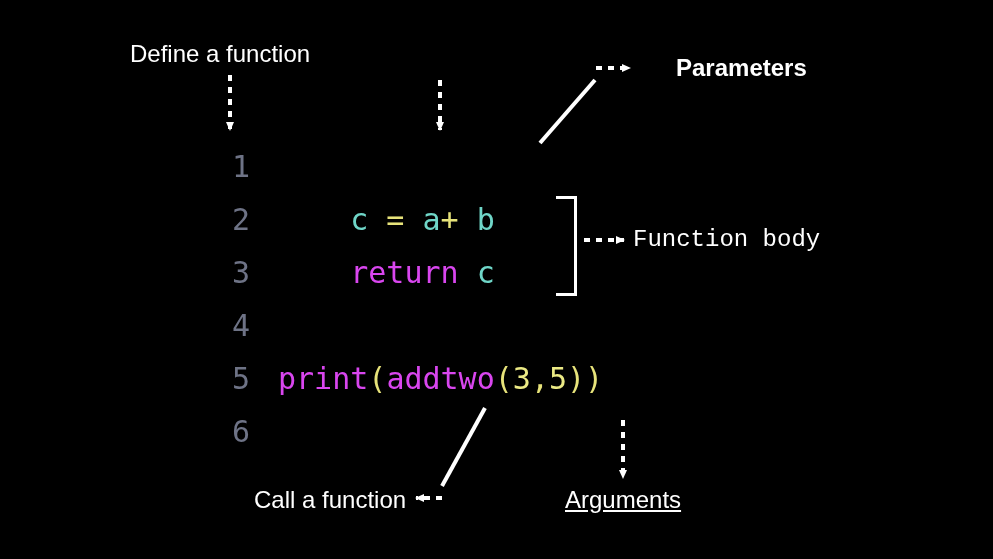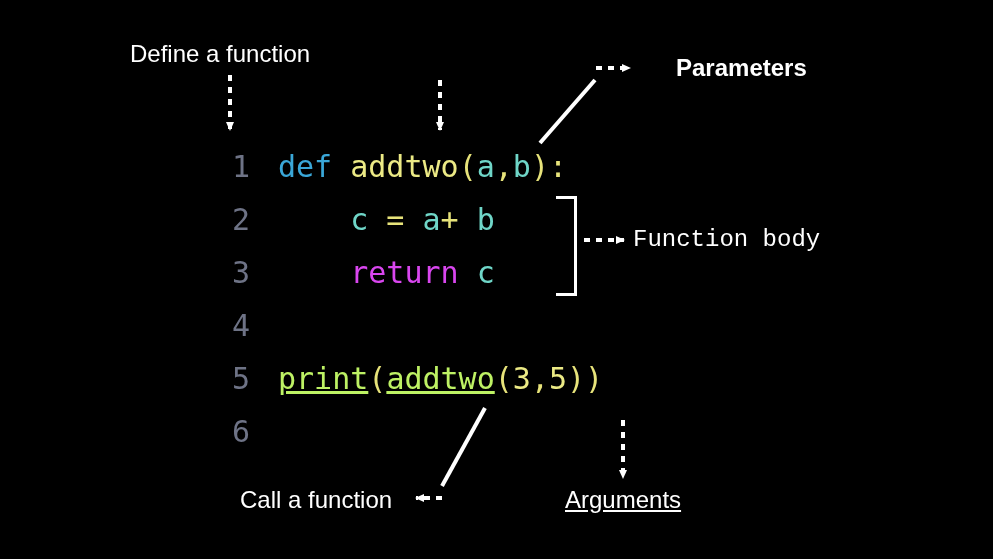--- a/index.html
+++ b/index.html
@@ -41,21 +41,21 @@
   }
   .tok { white-space: pre; }
   .kw-def    { color: #3aa7d8; }
   .fn-name   { color: #ecea85; }
   .param     { color: #6fd6c8; }
   .paren     { color: #e7e37a; }
   .colon     { color: #e7e37a; }
   .var       { color: #6fd6c8; }
   .op        { color: #e7e37a; }
   .kw-return { color: #d946ef; }
-  .call      { color: #bef264; text-decoration: underline; }
+  .call      { color: #d946ef; }
   .num       { color: #ecea85; }
 
   
   .label {
     position: absolute;
     color: #fff;
     font-family: "Segoe UI", Arial, sans-serif;
     font-size: 24px;
     white-space: nowrap;
   }
@@ -81,28 +81,28 @@
 
 <div id="stage">
 
   <div class="label" style="left:130px; top:40px;">Define a function</div>
 
 
   <div class="label" style="left:676px; top:54px;font-weight:bold;">Parameters</div>
 
   <div class="label" style="left:633px; top:226px;font-family:Liberation Mono, monospace;">Function body</div>
 
-  <div class="label" style="left:240px; top:486px;">Call a function</div>
+  <div class="label" style="left:254px; top:486px;">Call a function</div>
 
   <div class="label" style="left:565px; top:486px;text-decoration:underline;">Arguments</div>
 
   <div class="body-bracket" style="left:556px; top:196px; width:18px; height:94px;"></div>
 
   <div class="code" id="code-block">
-      <div class="code-line"><span class="gutter">1</span><span><span class="tok kw-def">def </span><span class="tok fn-name">addtwo</span><span class="tok paren">(</span><span class="tok param">a</span><span class="tok paren">,</span><span class="tok param">b</span><span class="tok paren">)</span><span class="tok colon">:</span></span></div>
+      <div class="code-line"><span class="gutter">1</span></div>
       <div class="code-line"><span class="gutter">2</span><span><span class="tok ">    </span><span class="tok var">c</span><span class="tok op"> = </span><span class="tok var">a</span><span class="tok op">+ </span><span class="tok var">b</span></span></div>
       <div class="code-line"><span class="gutter">3</span><span><span class="tok ">    </span><span class="tok kw-return">return </span><span class="tok var">c</span></span></div>
       <div class="code-line"><span class="gutter">4</span><span></span></div>
       <div class="code-line"><span class="gutter">5</span><span><span class="tok call">print</span><span class="tok paren">(</span><span class="tok call">addtwo</span><span class="tok paren">(</span><span class="tok num">3</span><span class="tok paren">,</span><span class="tok num">5</span><span class="tok paren">)</span><span class="tok paren">)</span></span></div>
       <div class="code-line"><span class="gutter">6</span><span></span></div>
     </div>
 
   <svg id="arrow-layer" xmlns="http://www.w3.org/2000/svg">
     <defs>
       <marker id="arrowhead" markerWidth="10" markerHeight="8" refX="8" refY="4" orient="auto" markerUnits="userSpaceOnUse">

